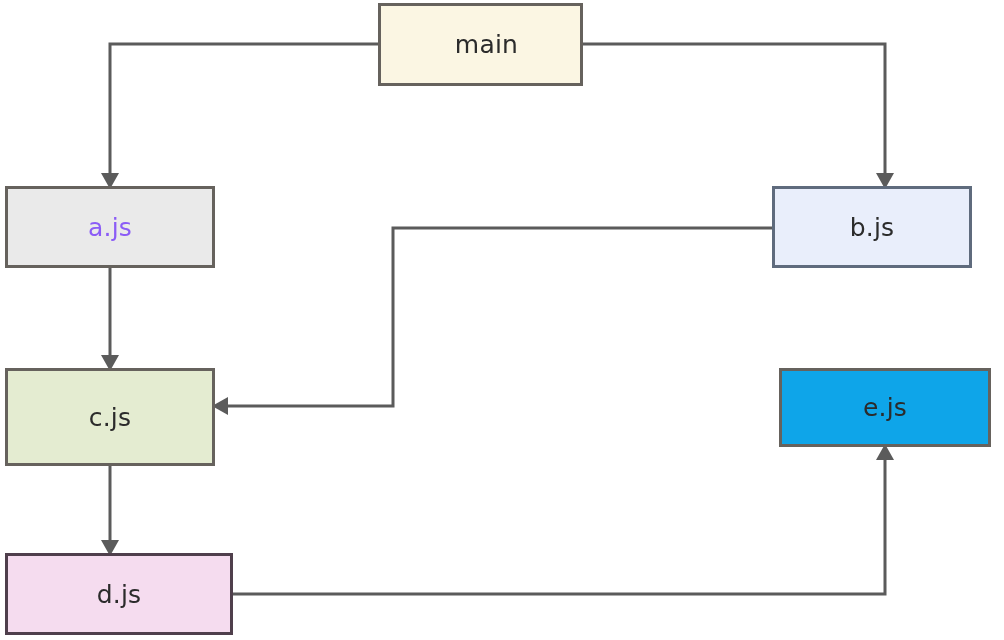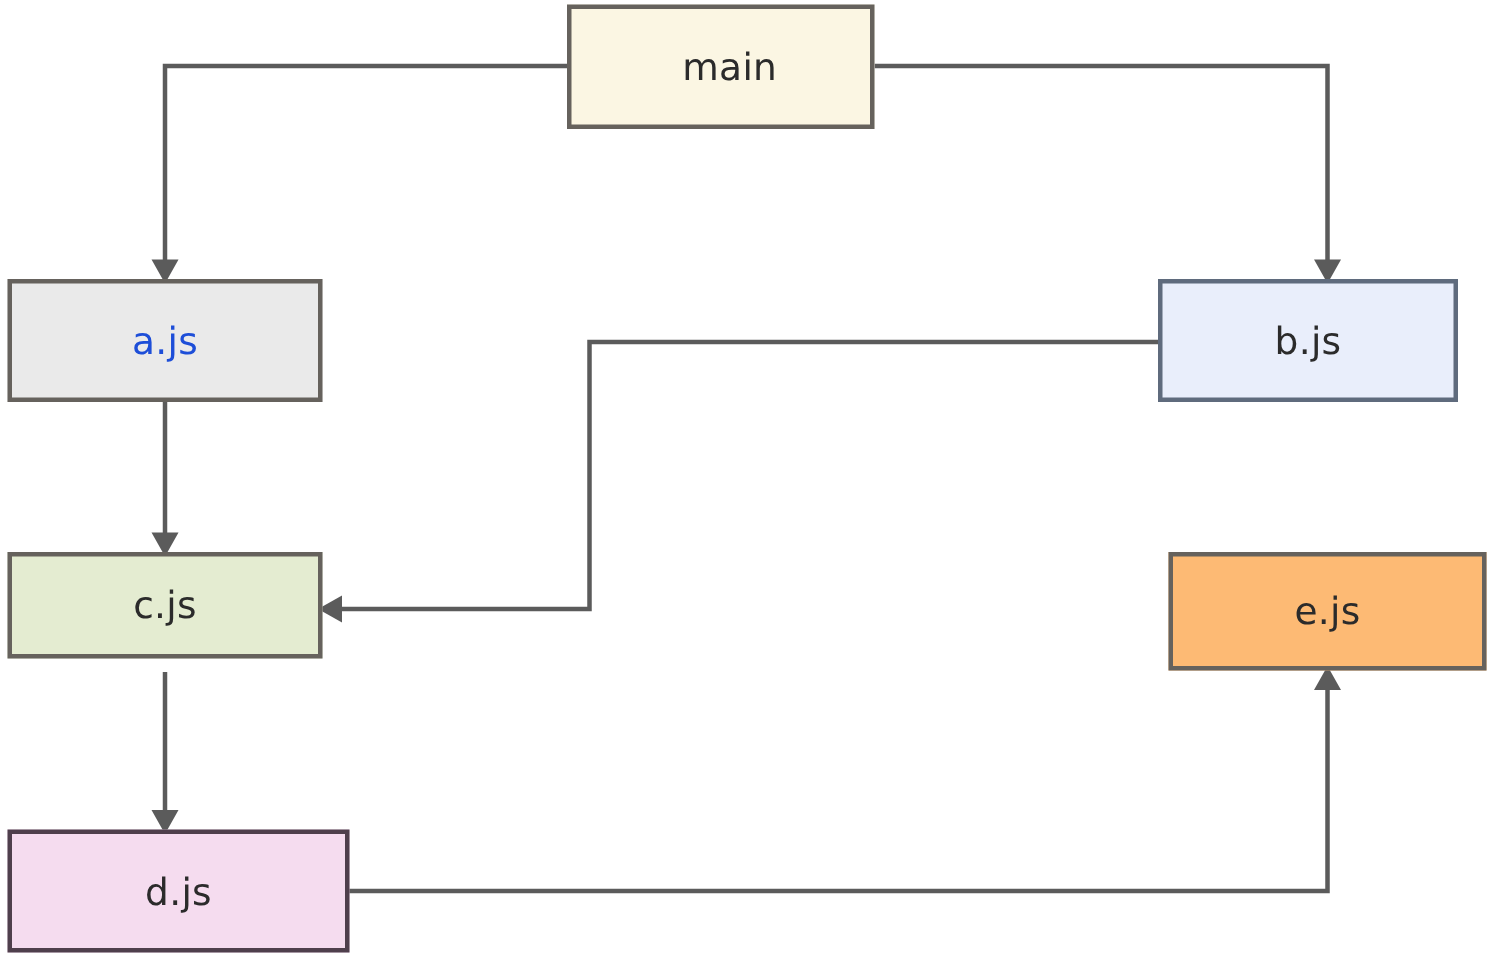--- a/index.html
+++ b/index.html
@@ -59,33 +59,33 @@
       <path d="M110 448 L110 546" fill="none" stroke="#5b5b5b" stroke-width="3" stroke-linecap="butt" stroke-linejoin="miter"></path>
       <polygon points="110,556 101,540 119,540" fill="#5b5b5b"></polygon>
       <path d="M215 594 L885 594 L885 454" fill="none" stroke="#5b5b5b" stroke-width="3" stroke-linecap="butt" stroke-linejoin="miter"></path>
       <polygon points="885,444 876,460 894,460" fill="#5b5b5b"></polygon>
     </svg>
 
   <div class="node" style="left: 378px; top: 3px; width: 205px; height: 83px; background: rgb(251, 246, 227); border-color: rgb(102, 98, 93); color: rgb(43, 43, 43); padding-left: 12px;">
     <span class="node-label">main</span>
   </div>
 
-  <div class="node" style="left: 5px; top: 186px; width: 210px; height: 82px; background: rgb(234, 234, 234); border-color: rgb(102, 98, 93); color: #1d4ed8;">
+  <div class="node" style="left: 5px; top: 186px; width: 210px; height: 82px; background: rgb(234, 234, 234); border-color: rgb(102, 98, 93); color: #8b5cf6;">
     <span class="node-label">a.js</span>
   </div>
 
   <div class="node" style="left: 772px; top: 186px; width: 200px; height: 82px; background: rgb(233, 238, 251); border-color: rgb(95, 107, 125); color: rgb(43, 43, 43);">
     <span class="node-label">b.js</span>
   </div>
 
-  <div class="node" style="left: 5px; top: 368px; width: 210px; height: 71px; background: rgb(228, 236, 209); border-color: rgb(102, 98, 93); color: rgb(43, 43, 43);">
+  <div class="node" style="left: 5px; top: 368px; width: 210px; height: 98px; background: rgb(228, 236, 209); border-color: rgb(102, 98, 93); color: rgb(43, 43, 43);">
     <span class="node-label">c.js</span>
   </div>
 
   <div class="node" style="left: 5px; top: 553px; width: 228px; height: 82px; background: rgb(245, 220, 239); border-color: rgb(79, 63, 76); color: rgb(43, 43, 43);">
     <span class="node-label">d.js</span>
   </div>
 
-  <div class="node" style="left: 779px; top: 368px; width: 212px; height: 79px; background: #fdba74; border-color: rgb(102, 98, 93); color: rgb(43, 43, 43);">
+  <div class="node" style="left: 779px; top: 368px; width: 212px; height: 79px; background: #0ea5e9; border-color: rgb(102, 98, 93); color: rgb(43, 43, 43);">
     <span class="node-label">e.js</span>
   </div>
 
 </div>
 
 </body></html>

